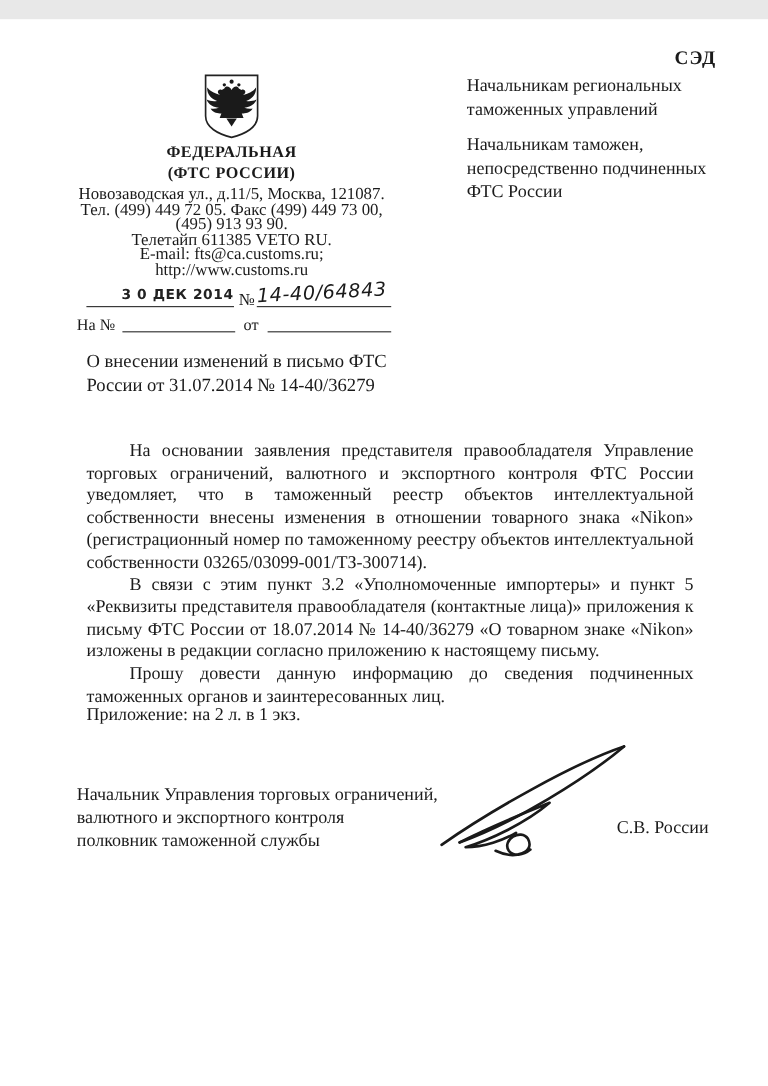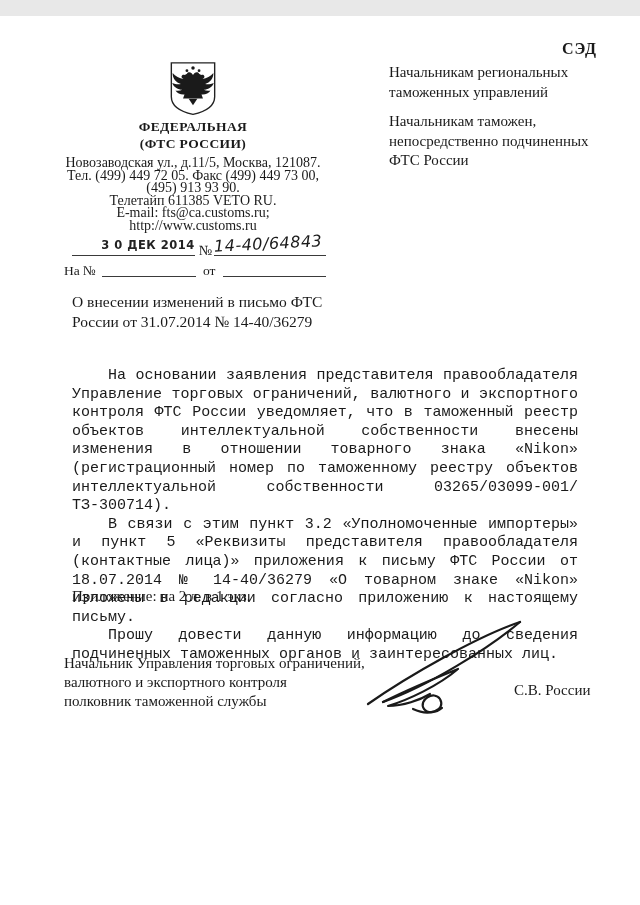--- a/index.html
+++ b/index.html
@@ -62,21 +62,21 @@
     top: 276px; left: 72px; width: 310px;
     font-size: 15.5px; line-height: 19.5px;
     white-space: pre-line;
   }
 
   .body-text {
     top: 351px; left: 72px; width: 506px;
     font-size: 15px; line-height: 18.6px;
     text-align: justify;
   }
-  .body-text p { margin: 0; text-indent: 36px; font-family: Liberation Mono, monospace; }
+  .body-text p { margin: 0; text-indent: 36px; }
 
   .attachment { top: 572px; left: 72px; font-size: 15px; }
 
   .sign-position {
     top: 638px; left: 64px; width: 330px;
     font-size: 15px; line-height: 18.8px;
     white-space: pre-line;
     font-family: Liberation Serif, serif;
   }
   .sign-name { top: 666px; left: 514px; font-size: 15px; }

